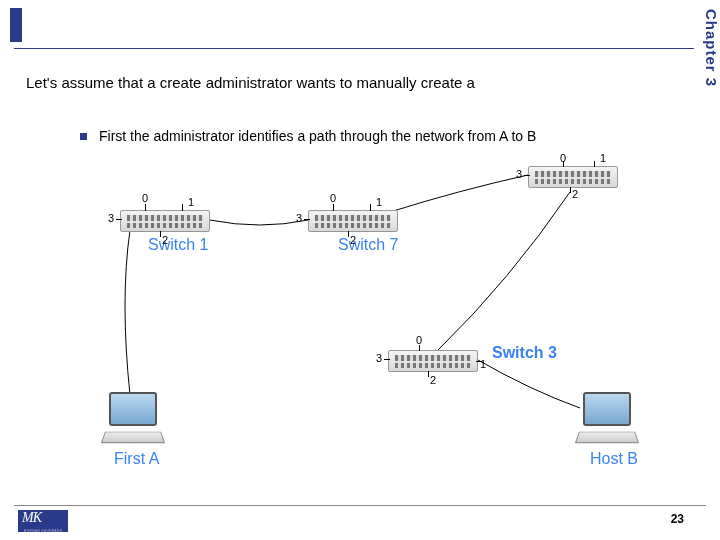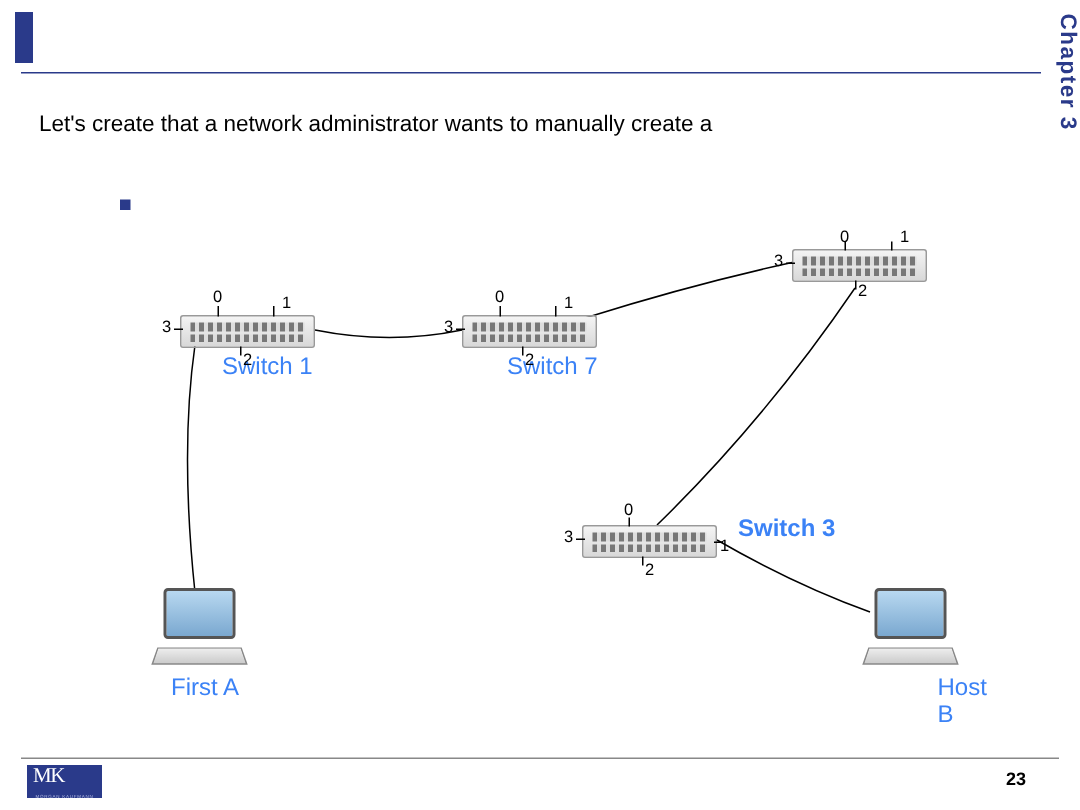--- a/index.html
+++ b/index.html
@@ -156,20 +156,21 @@
     bottom: 34px;
     height: 1px;
     background: #888;
   }
   .logo {
     position: absolute;
     left: 18px;
     bottom: 6px;
     width: 54px;
     height: 24px;
+    font-style: italic;
   }
   .logo-box {
     width: 50px; height: 22px;
     background: #2a3a8a;
     position: relative;
   }
   .logo-mk {
     position: absolute;
     left: 4px; top: 0;
     color: #fff;
@@ -200,25 +201,26 @@
 <body>
 
 <div class="title-bar">
   <div class="title-accent"></div>
 </div>
 <div class="title-underline"></div>
 
 <div class="chapter-tab">Chapter 3</div>
 
 <div class="body-text">
-  <span>Let's create that a network administrator wants to manually create a</span><br>
+  <span>Let's assume that a create administrator wants to manually create a</span><br>
 </div>
 
 <div class="bullet-row">
   <div class="bullet-square"></div>
+  <div class="bullet-text">First the administrator identifies a path through the network from A to B</div>
 </div>
 
 <div class="diagram">
 
   <svg class="wires">
     <path d="M 70 235 Q 60 140 70 70" stroke="#000" fill="none" stroke-width="1"></path>
     <path d="M 150 60 Q 200 70 248 60" stroke="#000" fill="none" stroke-width="1"></path>
     <path d="M 330 52 Q 400 30 468 15" stroke="#000" fill="none" stroke-width="1"></path>
     <path d="M 510 32 Q 450 120 378 190" stroke="#000" fill="none" stroke-width="1"></path>
     <path d="M 418 200 Q 470 230 520 248" stroke="#000" fill="none" stroke-width="1"></path>
@@ -278,21 +280,21 @@
   <div class="host" style="left:38px; top:232px;">
     <div class="screen"></div>
     <div class="keyboard"></div>
   </div>
   <div class="lbl" style="left:54px; top:290px;">First A</div>
 
   <div class="host" style="left:512px; top:232px;">
     <div class="screen"></div>
     <div class="keyboard"></div>
   </div>
-  <div class="lbl" style="left:530px; top:290px;margin-left:35px;">Host B</div>
+  <div class="lbl" style="left:530px; top:290px;">Host B</div>
 
 </div>
 
 <div class="footer-line"></div>
 
 <div class="logo">
   <div class="logo-box">
     <div class="logo-mk">MK</div>
     <div class="logo-sub">MORGAN KAUFMANN</div>
   </div>

